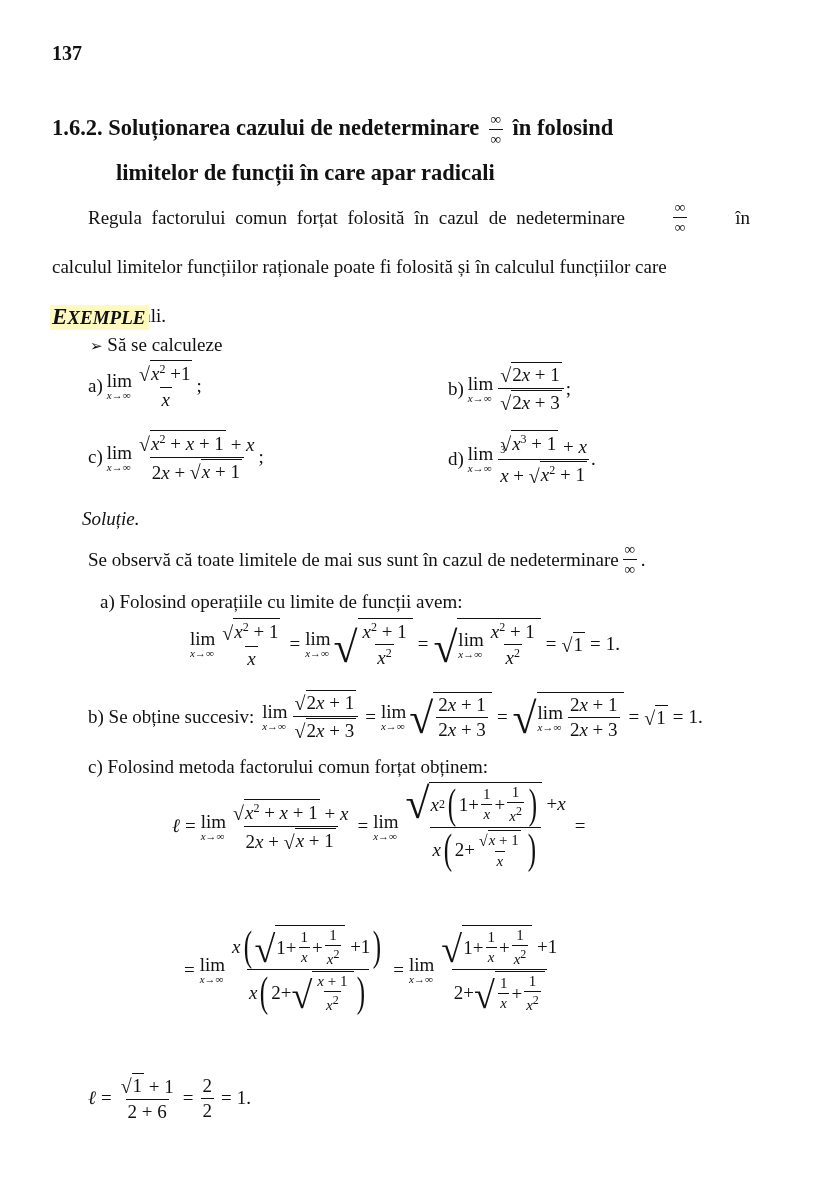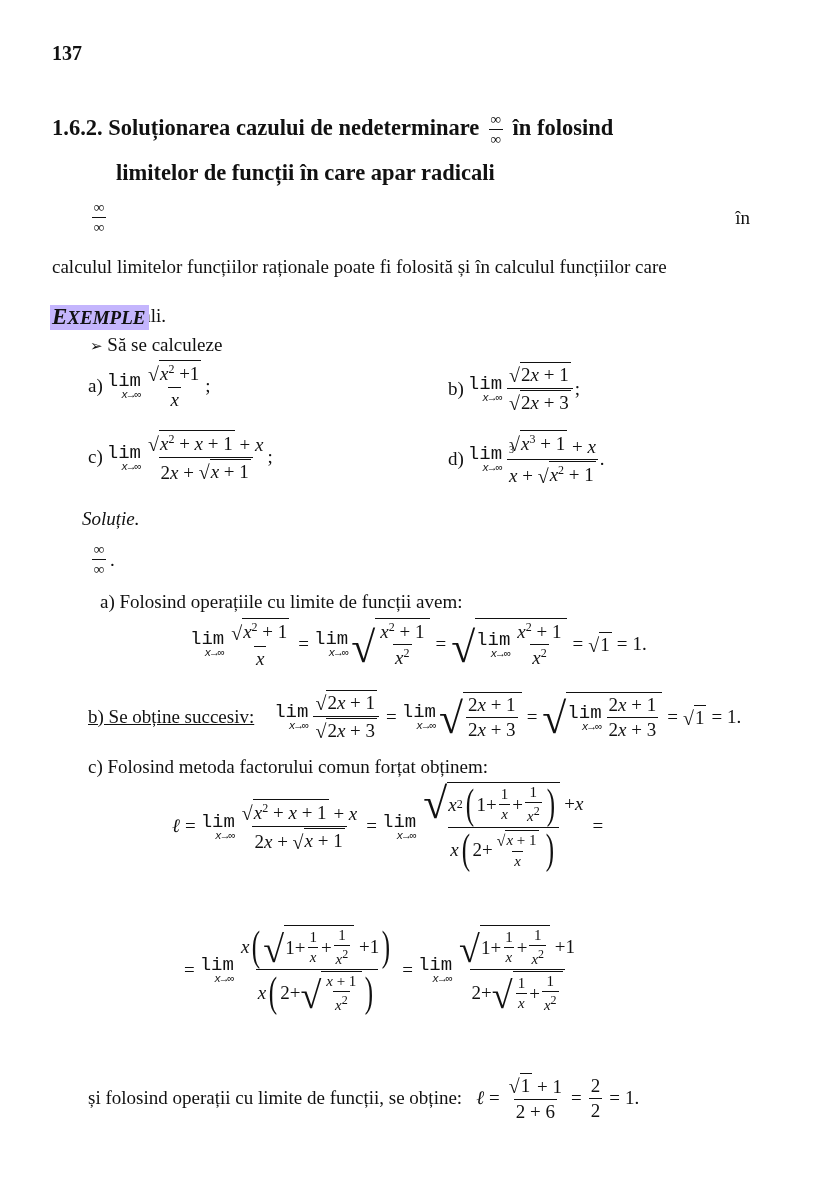--- a/index.html
+++ b/index.html
@@ -4,32 +4,32 @@
 <style>
   html, body { margin:0; padding:0; background:#ffffff; }
   body { width:828px; height:1191px; position:relative; overflow:hidden;
          font-family:"Liberation Serif", serif; color:#111; font-size:19px; }
   .abs { position:absolute; white-space:nowrap; }
   .pagenum { left:52px; top:42px; font-weight:bold; font-size:20px; }
   .heading { font-weight:bold; font-size:22.5px; }
   .h1 { left:52px; top:112px; }
   .h2 { left:116px; top:160px; }
   .para { font-size:19px; }
-  .exemple { left:50px; top:305px; background:#c4b5fd; padding:0 4px 0 2px;
+  .exemple { left:50px; top:305px; background:#fef9c3; padding:0 4px 0 2px;
              font-weight:bold; font-style:italic; font-size:19px; line-height:24px; }
   .exemple .big { font-size:23px; }
   .it { font-style:italic;margin-left:30px; }
 
   
   .m { display:inline-flex; align-items:center; font-family:"Liberation Serif", serif; }
   .frac { display:inline-flex; flex-direction:column; align-items:center; vertical-align:middle; margin:0 2px; }
   .frac .num { padding:0 2px 1px; }
   .frac .den { border-top:1.3px solid #111; padding:1px 2px 0; }
   .frac.small { font-size:15px; }
-  .lim { display:inline-flex; flex-direction:column; align-items:flex-end; vertical-align:middle; margin-right:3px;font-family:Liberation Mono, monospace; }
+  .lim { display:inline-flex; flex-direction:column; align-items:flex-start; vertical-align:middle; margin-right:3px; }
   .lim .sub { font-size:11px; font-style:italic; margin-top:-3px; }
   .sqrt { display:inline-flex; align-items:stretch; }
   .sqrt .rad { font-size:1.05em; line-height:1; display:flex; align-items:flex-end; }
   .sqrt .body { border-top:1.3px solid #111; padding:1px 2px 0 1px; }
   .v { font-style:italic; }
   sup { font-size:12px; }
   .paren { font-size:2.2em; font-weight:normal; line-height:1; transform:scaleX(0.6); display:inline-block; }
   .ops { margin:0 5px; }
   .inf-frac { display:inline-flex; flex-direction:column; align-items:center; font-size:15px; line-height:15px; vertical-align:middle; margin:0 4px; }
   .inf-frac .bar { width:14px; border-top:1.3px solid #111; margin:2px 0; }
@@ -45,20 +45,21 @@
   <span class="inf-frac" style="font-weight:normal;">
     <span>∞</span>
       <span class="bar"></span>
       <span>∞</span>
   </span>
   <span>în folosind</span>
 </div>
 <div class="abs heading h2">limitelor de funcții în care apar radicali</div>
 
 <div class="abs para" style="left:88px; top:200px; width:662px; display:flex; justify-content:space-between; align-items:center;">
+  <span style="word-spacing:5px;">Regula factorului comun forțat folosită în cazul de nedeterminare</span>
   <span class="inf-frac">
     <span>∞</span>
       <span class="bar"></span>
       <span>∞</span>
   </span>
   <span>în</span>
 </div>
 <div class="abs para" style="left:52px; top:256px;">calculul limitelor funcțiilor raționale poate fi folosită și în calculul funcțiilor care</div>
 <div class="abs para" style="left:52px; top:272px;margin-top:33px;">conțin radicali.</div>
 
@@ -146,20 +147,21 @@
             <span class="rad">√</span>
             <span class="body"><span class="v">x</span><sup>2</sup> + 1</span>
           </span></span>
     </span>
     <span>.</span>
   </span>
 </div>
 
 <div class="abs para it" style="left:52px; top:508px;">Soluție.</div>
 <div class="abs para" style="left:88px; top:542px; display:flex; align-items:center;">
+  <span>Se observă că toate limitele de mai sus sunt în cazul de nedeterminare</span>
   <span class="inf-frac">
       <span>∞</span>
       <span class="bar"></span>
       <span>∞</span>
     </span>
     <span>.</span>
 </div>
 
 <div class="abs para" style="left:100px; top:591px;">a) Folosind operațiile cu limite de funcții avem:</div>
 <div class="abs" style="left:190px; top:618px;">
@@ -203,21 +205,21 @@
         <span class="rad">√</span>
         <span class="body">1</span>
       </span>
     <span class="ops">=</span>
       <span>1.</span>
   </span>
 </div>
 
 <div class="abs" style="left:88px; top:690px;">
   <span class="m">
-    <span class="para" style="margin-right:20px;text-decoration:underline;">b) Se obține succesiv:</span>
+    <span class="para" style="margin-right:8px;">b) Se obține succesiv:</span>
     <span class="lim">
         <span>lim</span>
         <span class="sub">x→∞</span>
       </span>
     <span class="frac">
         <span class="num"><span class="sqrt">
             <span class="rad">√</span>
             <span class="body">2<span class="v">x</span> + 1</span>
           </span></span>
         <span class="den"><span class="sqrt">
@@ -357,21 +359,20 @@
                 <span class="num">1</span>
                 <span class="den"><span class="v">x</span><sup>2</sup></span>
               </span></span>
           </span></span>
     </span>
   </span>
 </div>
 
 <div class="abs" style="left:88px; top:1073px;">
   <span class="m">
-    <span class="para" style="margin-right:14px;">și folosind operații cu limite de funcții, se obține:</span>
     <span class="v">ℓ</span>
       <span class="ops">=</span>
     <span class="frac">
         <span class="num"><span class="sqrt">
             <span class="rad">√</span>
             <span class="body">1</span>
           </span> + 1</span>
         <span class="den">2 + 6</span>
       </span>
     <span class="ops">=</span>

